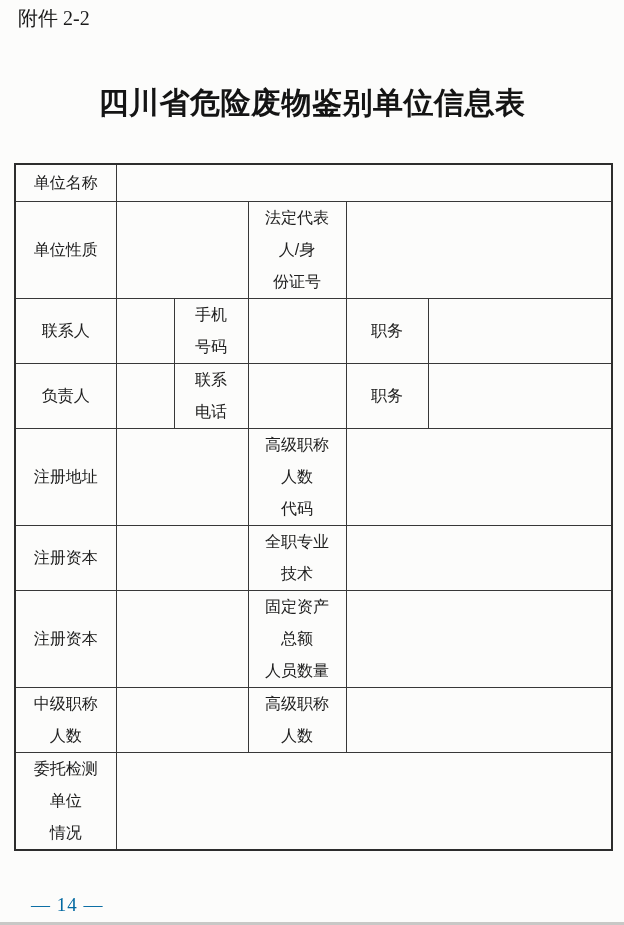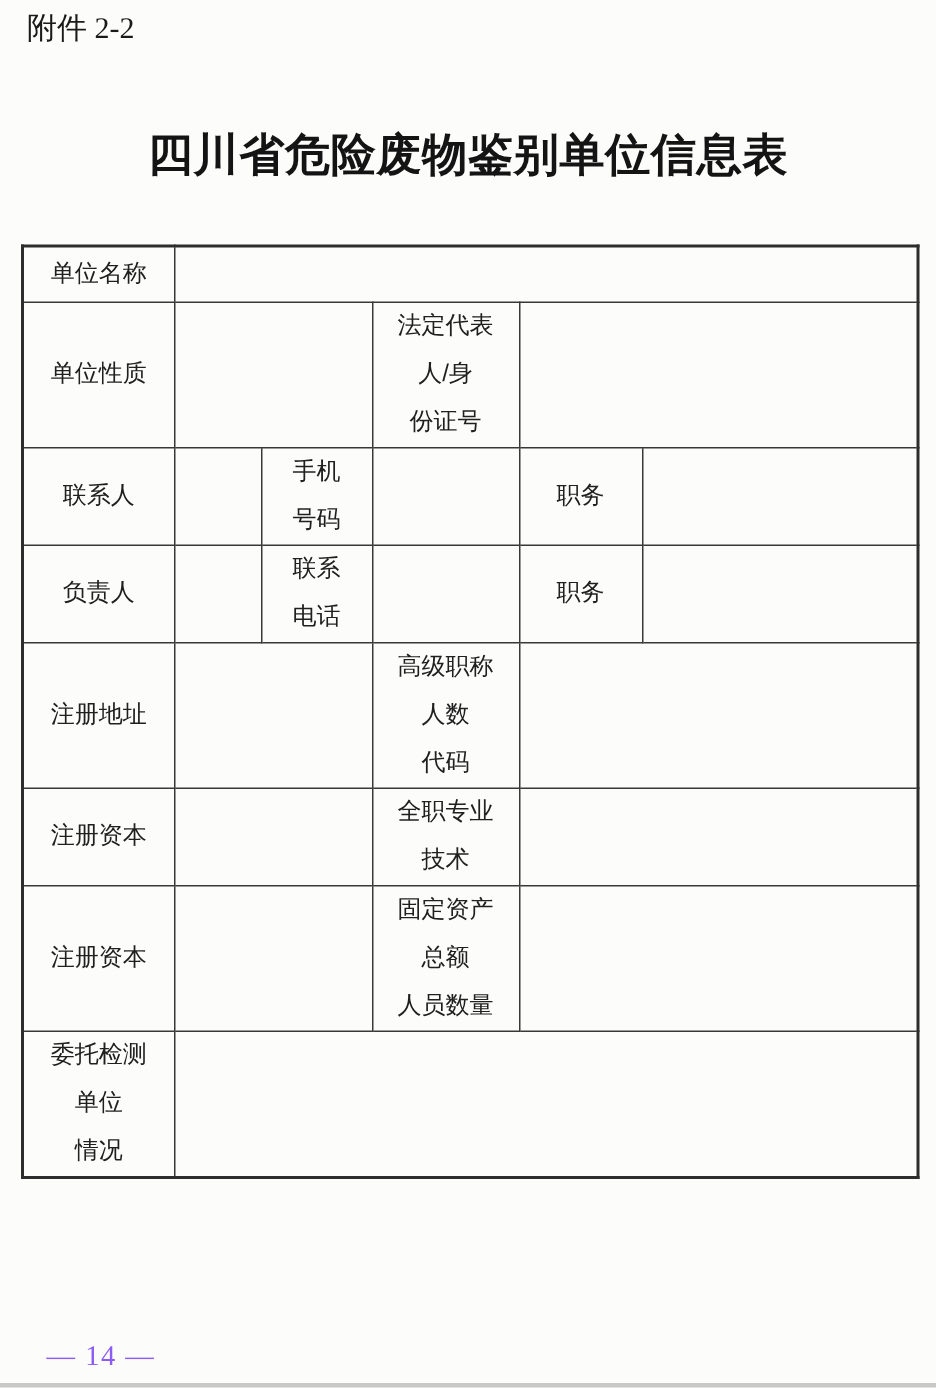--- a/index.html
+++ b/index.html
@@ -49,21 +49,21 @@
     white-space: pre-line;
     color: #202020;
   }
   td.inp { background: transparent; }
   .page-number {
     position: absolute;
     left: 31px; top: 894px;
     font-family: "Liberation Serif", serif;
     font-size: 19px;
     letter-spacing: 1px;
-    color: #8b5cf6;
+    color: #0369a1;
   }
   .scan-edge-bottom {
     position: absolute;
     left: 0; right: 0; bottom: 0;
     height: 3px;
     background: #c8c8c6;
   }
 </style>
 </head>
 <body>
@@ -122,20 +122,26 @@
       <td class="lbl">全职专业技术</td>
       <td class="inp" colspan="2"></td>
     </tr>
     <tr style="height:68px">
       <td class="lbl">注册资本</td>
       <td class="inp" colspan="2"></td>
       <td class="lbl">固定资产总额
 人员数量</td>
       <td class="inp" colspan="2"></td>
     </tr>
+    <tr style="height:38px">
+      <td class="lbl">中级职称人数</td>
+      <td class="inp" colspan="2"></td>
+      <td class="lbl">高级职称人数</td>
+      <td class="inp" colspan="2"></td>
+    </tr>
     <tr style="height:71px">
       <td class="lbl">委托检测单位
 情况</td>
       <td class="inp" colspan="5"></td>
     </tr>
 
   </tbody>
 </table>
 
 <div class="page-number">— 14 —</div>

